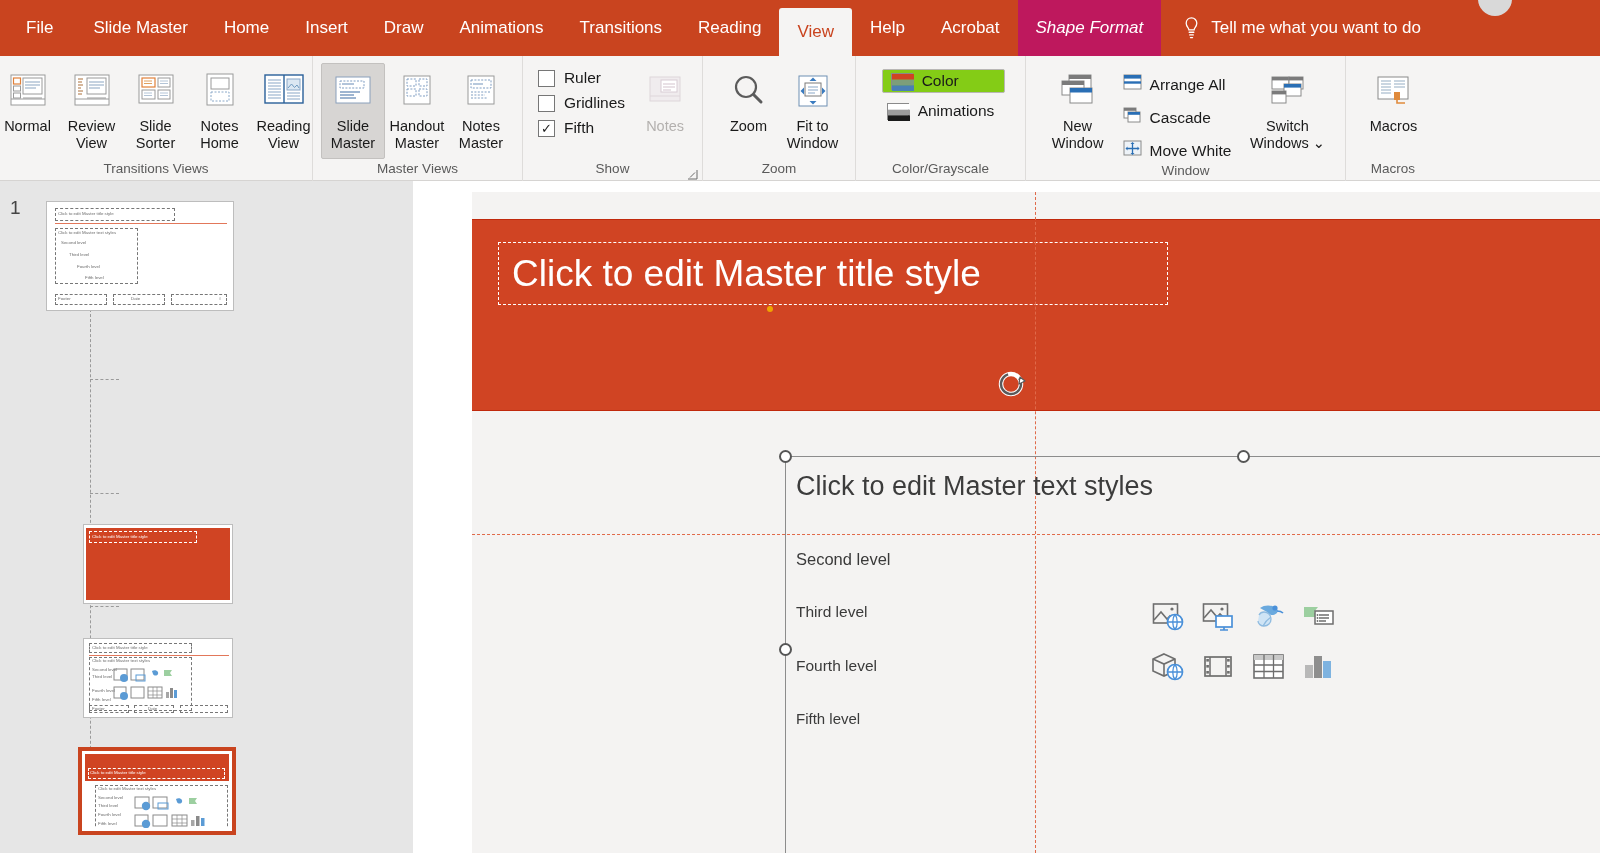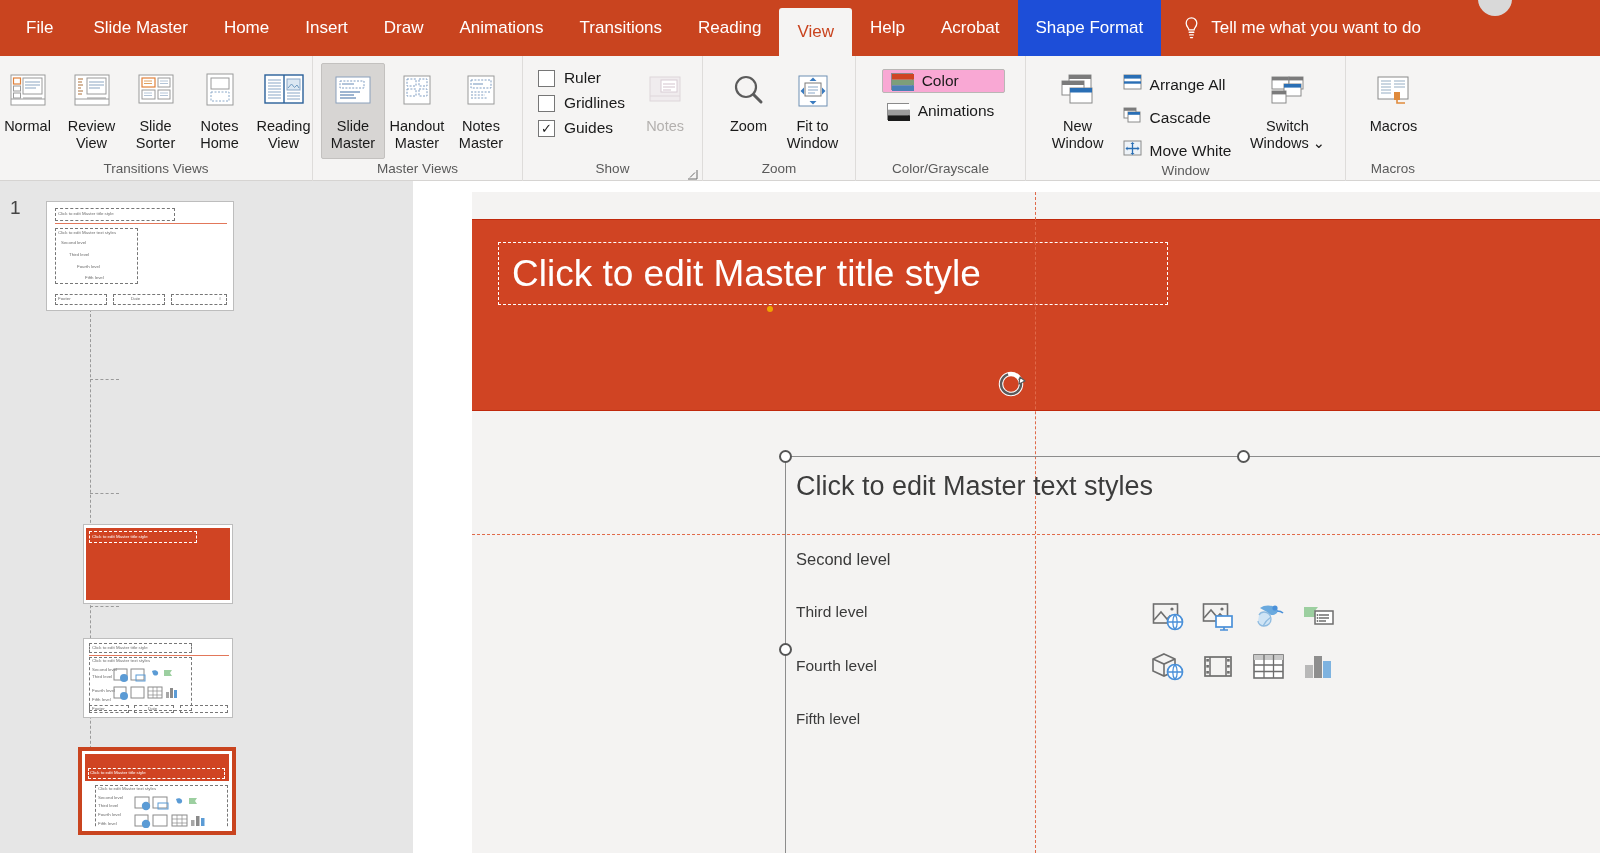--- a/index.html
+++ b/index.html
@@ -21,21 +21,21 @@
     height: 56px; padding: 0 18px;
     display: flex; align-items: center; justify-content: center;
     color: #ffffff; font-size: 17px; white-space: nowrap;
     cursor: pointer;
   }
   .tab.first { padding: 0 22px 0 26px; }
   .tab.active {
     background: #f5f4f3; color: #c9441f;
     height: 48px; margin-bottom: 0; border-radius: 3px 3px 0 0;
   }
-  .tab.contextual { background: #1d4ed8; }
+  .tab.contextual { background: #be185d; font-style: italic; }
   .tellme {
     display: flex; align-items: center; gap: 11px;
     color: #ffffff; font-size: 17px; padding: 0 10px 0 22px;
     height: 56px; cursor: pointer;
   }
   .bulb { width: 17px; height: 24px; display: block; }
   .avatar-stub {
     position: absolute; right: 88px; top: -18px;
     width: 34px; height: 34px; border-radius: 50%;
     background: #d9d9d9;
@@ -88,21 +88,21 @@
     font-size: 13px; color: #1a1a1a; line-height: 1;
   }
   .checkitem .lbl { font-size: 15.5px; color: #1a1a1a; }
 
   
   .cgcol { display: flex; flex-direction: column; gap: 6px; padding: 6px 0 0 6px; }
   .cgitem {
     display: flex; align-items: center; gap: 9px; cursor: pointer;
     padding: 2px 10px 2px 4px; border: 1px solid transparent; border-radius: 2px;
   }
-  .cgitem.selected { background: #f9a8d4; border-color: #b9b7b5; padding-left: 8px; }
+  .cgitem.selected { background: #84cc16; border-color: #b9b7b5; padding-left: 8px; }
   .cgitem .lbl { font-size: 15.5px; color: #1a1a1a; }
   .swatch { width: 22px; height: 17px; border: 1px solid #8a8a8a; display: block; }
 
   
   .wincol { display: flex; flex-direction: column; gap: 6px; padding: 6px 0 0 4px; }
   .winitem { display: flex; align-items: center; gap: 8px; cursor: pointer; padding: 2px 4px; border-radius: 2px; }
   .winitem .lbl { font-size: 15.5px; color: #1a1a1a; white-space: nowrap; }
 
   
   .workarea {
@@ -384,21 +384,21 @@
           <label class="checkitem">
             <span class="cbox"></span>
             <span class="lbl">Ruler</span>
           </label>
           <label class="checkitem">
             <span class="cbox"></span>
             <span class="lbl">Gridlines</span>
           </label>
           <label class="checkitem">
             <span class="cbox">✓</span>
-            <span class="lbl">Guides</span>
+            <span class="lbl">Fifth</span>
           </label>
         </div>
         <div class="bigbtn disabled" style="margin-left:8px">
           <span class="ico">
             <svg width="46" height="42" viewBox="0 0 46 42">
                 <rect x="8" y="6" width="30" height="24" fill="#f0ecee" stroke="#ded6da"></rect>
                 <rect x="19" y="9" width="16" height="12" fill="#fff" stroke="#d8ccd4"></rect>
                 <path d="M21 13h12M21 16h12M21 19h8" stroke="#e2d8de" stroke-width="1.3"></path>
                 <path d="M8 25h30" stroke="#ded6da"></path>
               </svg>

